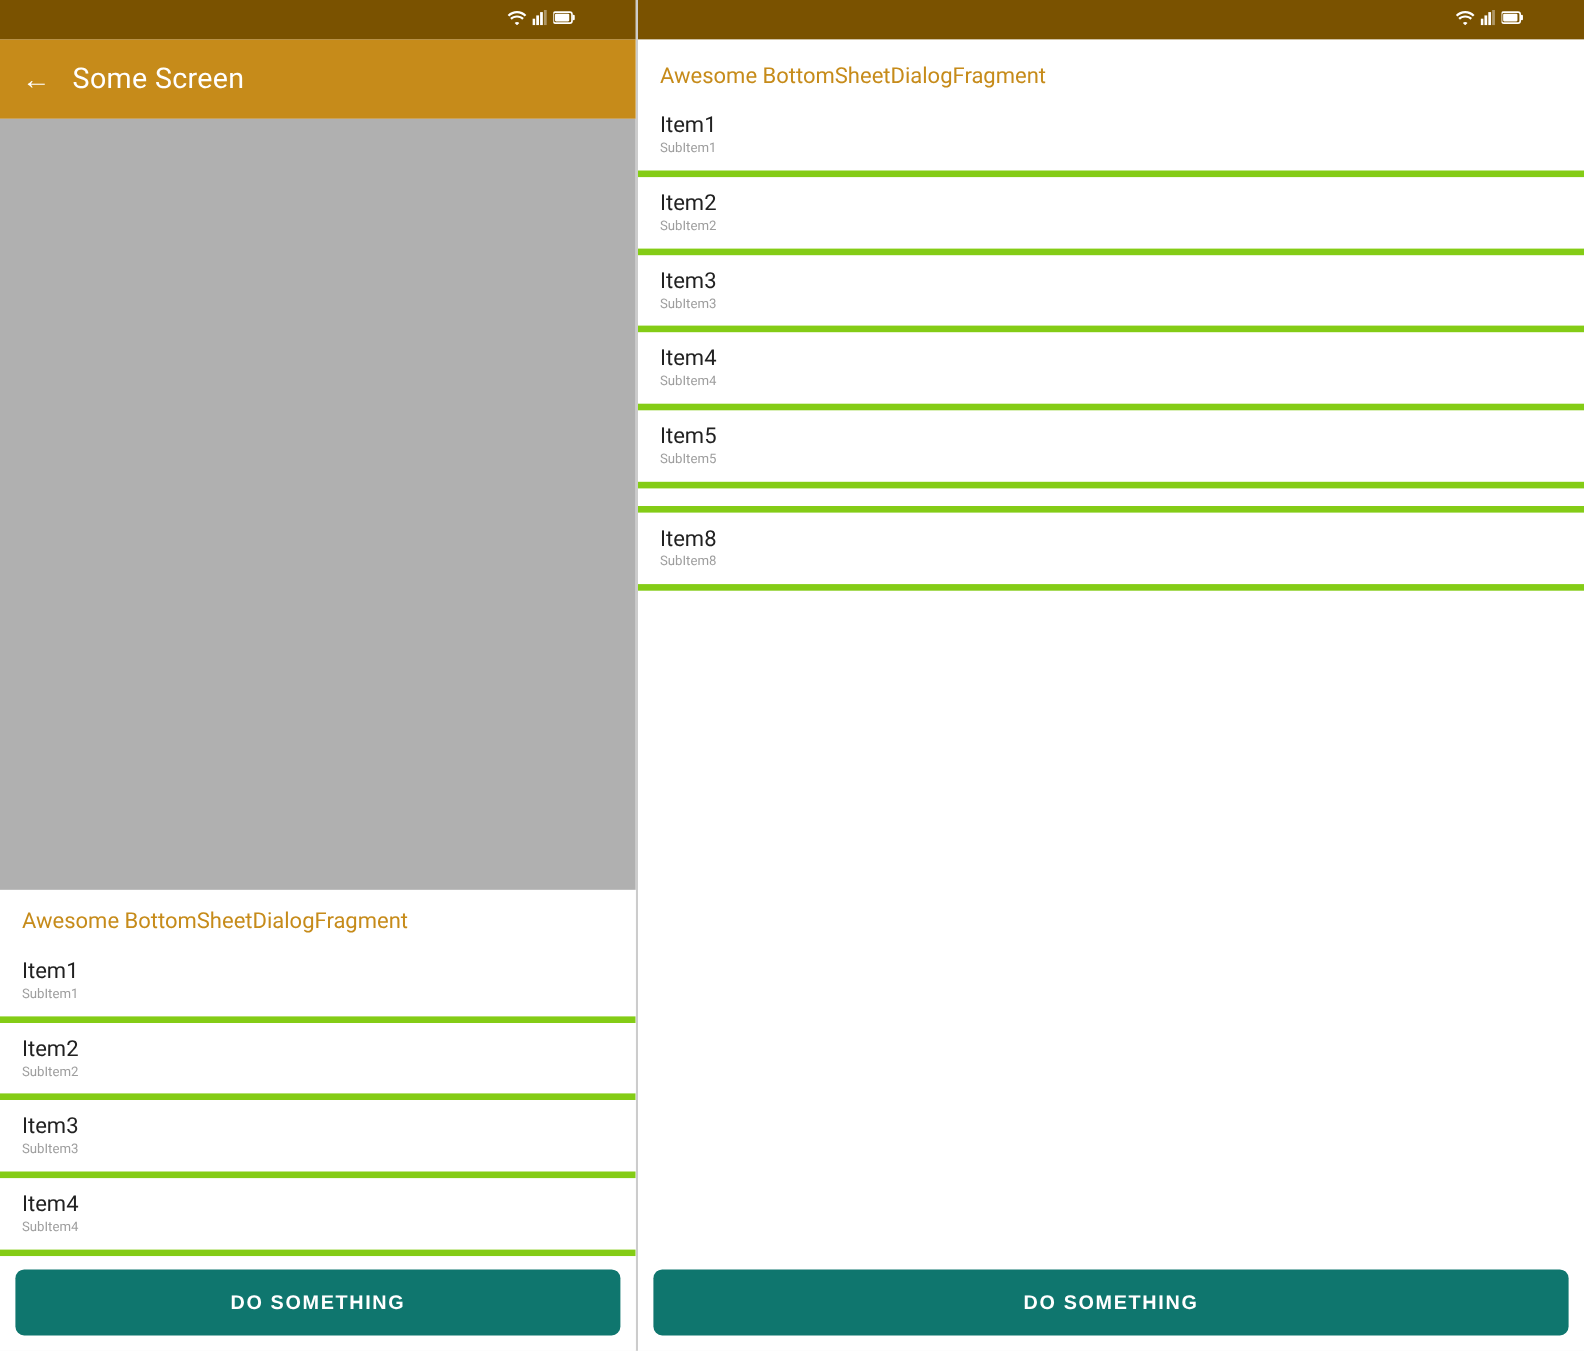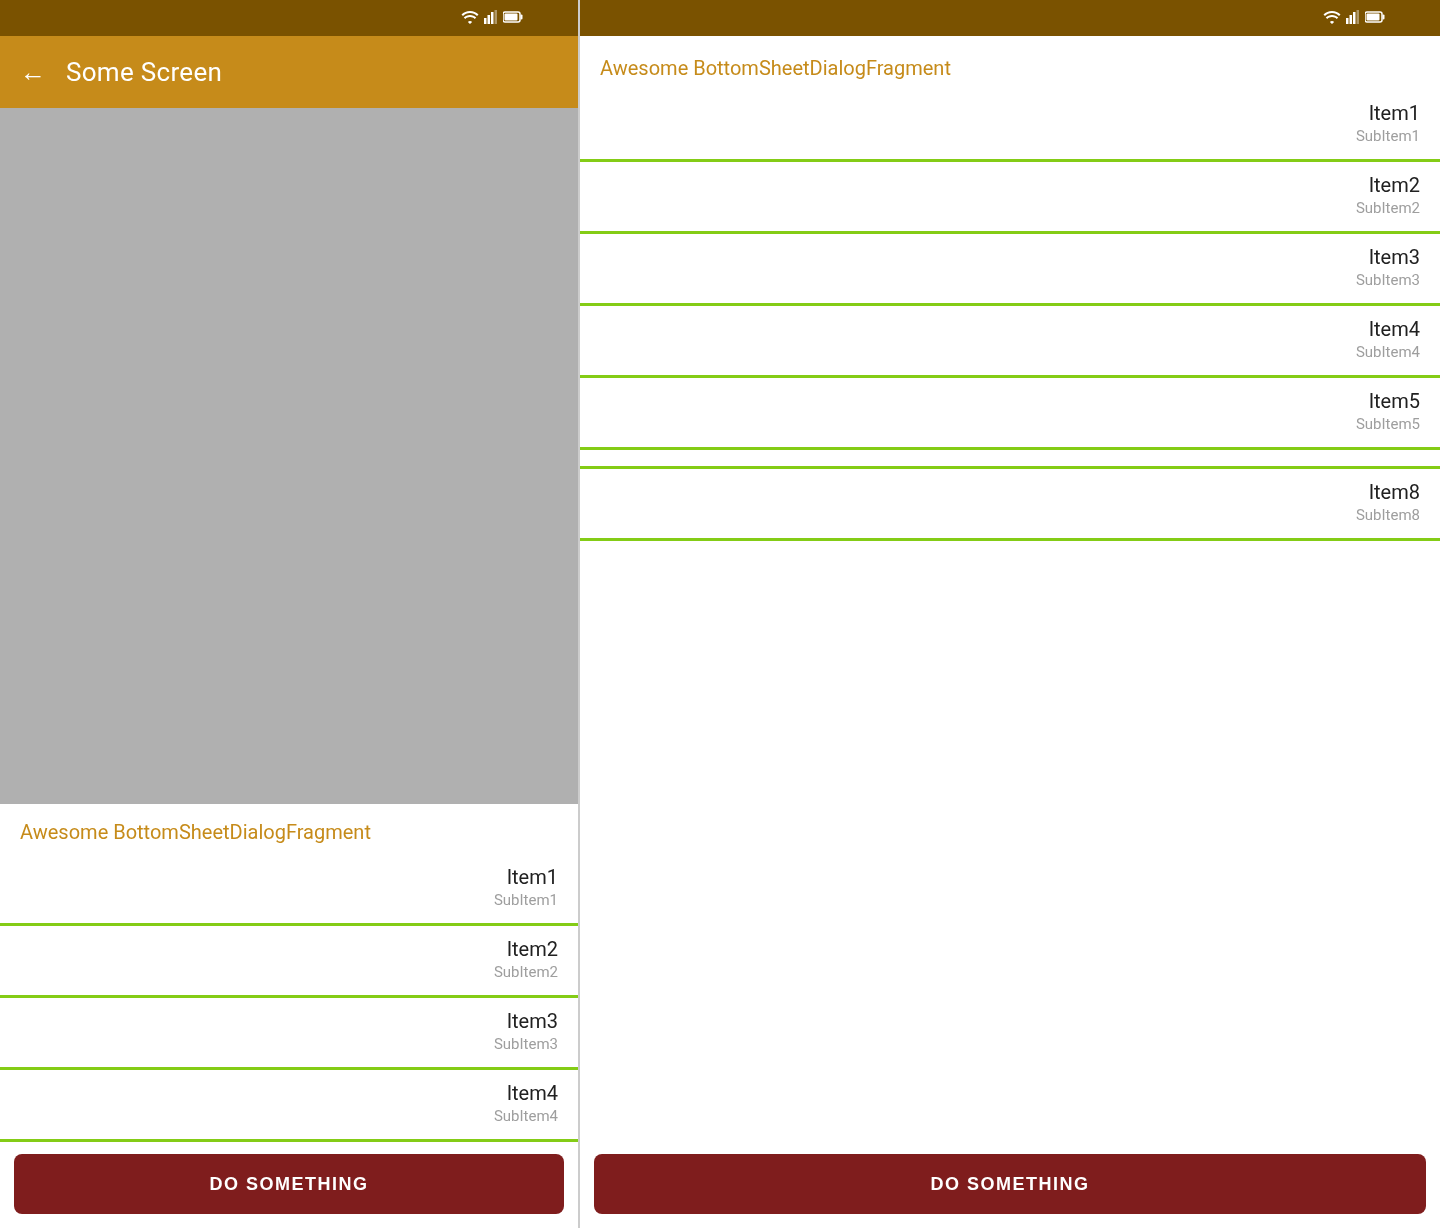--- a/index.html
+++ b/index.html
@@ -104,42 +104,41 @@
       padding: 16px 20px 10px 20px;
     }
 
     .sheet-list {
       overflow: hidden;
       flex: 1;
     }
 
     .list-item {
       padding: 10px 20px 6px 20px;
-      border-bottom: 3px solid #84cc16;
-      text-align: right;
+      border-bottom: 6px solid #84cc16;
     }
 
     .item-title {
       font-size: 20px;
       color: #212121;
       font-weight: 400;
       line-height: 1.3;
     }
 
     .item-subtitle {
-      font-size: 15px;
+      font-size: 12px;
       color: #9e9e9e;
       line-height: 1.4;
       padding-bottom: 6px;
     }
 
     
     .do-button {
       margin: 12px 14px 14px 14px;
-      background: #7f1d1d;
+      background: #0f766e;
       border: none;
       border-radius: 8px;
       color: white;
       font-size: 18px;
       font-weight: 700;
       letter-spacing: 1.5px;
       height: 60px;
       cursor: pointer;
       width: calc(100% - 28px);
       flex-shrink: 0;

